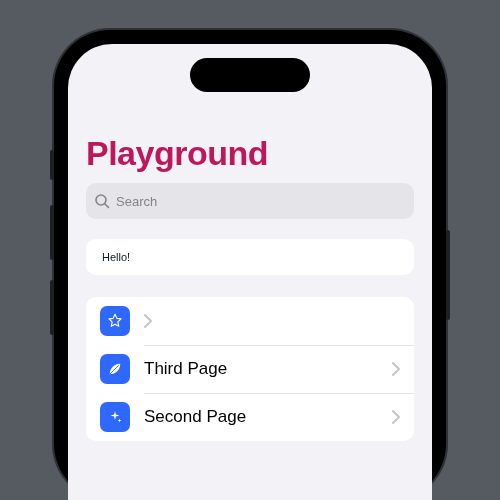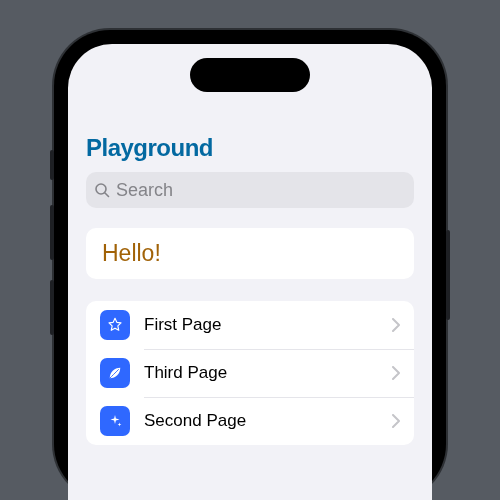--- a/index.html
+++ b/index.html
@@ -37,50 +37,50 @@
     top: 14px; left: 50%; transform: translateX(-50%);
     width: 120px; height: 34px;
     background: #000;
     border-radius: 18px;
     z-index: 10;
   }
   .content {
     padding: 90px 18px 0 18px;
   }
   .page-title {
-    font-size: 24px;
+    font-size: 34px;
     font-weight: 700;
     letter-spacing: -0.5px;
-    color: #0369a1;
+    color: #be185d;
     margin-bottom: 10px;
   }
   .searchbar {
     background: #e4e4e9;
     border-radius: 10px;
     height: 36px;
     display: flex; align-items: center;
     padding: 0 8px;
     gap: 6px;
     margin-bottom: 20px;
   }
   .searchbar svg { flex: none; }
   .searchbar .placeholder {
     color: #848489;
-    font-size: 18px;
+    font-size: 13px;
   }
   .card {
     background: #fff;
     border-radius: 10px;
     margin-bottom: 22px;
     overflow: hidden;
   }
   .card-text {
     padding: 12px 16px;
-    font-size: 23px;
-    color: #a16207;
+    font-size: 11px;
+    color: #0f172a;
   }
   .row {
     display: flex; align-items: center;
     padding: 9px 14px 9px 14px;
     gap: 14px;
     position: relative;
   }
   .row + .row::before {
     content: "";
     position: absolute;
@@ -133,21 +133,20 @@
       </div>
 
       <div class="card">
 
         <div class="row">
           <div class="row-icon">
             <svg width="18" height="18" viewBox="0 0 24 24" fill="none">
               <path d="M12 3l2.5 5.5L20 9.2l-4.2 3.9L17 19l-5-2.8L7 19l1.2-5.9L4 9.2l5.5-.7L12 3z" stroke="#fff" stroke-width="1.6" stroke-linejoin="round"></path>
             </svg>
           </div>
-          <span class="row-label">First Page</span>
           <svg class="chevron" width="8" height="14" viewBox="0 0 8 14">
             <path d="M1 1l6 6-6 6" stroke="currentColor" stroke-width="2" fill="none" stroke-linecap="round" stroke-linejoin="round"></path>
           </svg>
         </div>
 
         <div class="row">
           <div class="row-icon">
             <svg width="18" height="18" viewBox="0 0 24 24" fill="#fff">
               <path d="M5 19c0-8 6-14 14-14 0 8-6 14-14 14z"></path>
               <path d="M5 19c3-3 7-7 12-12" stroke="#2f68ff" stroke-width="1.2" fill="none"></path>

